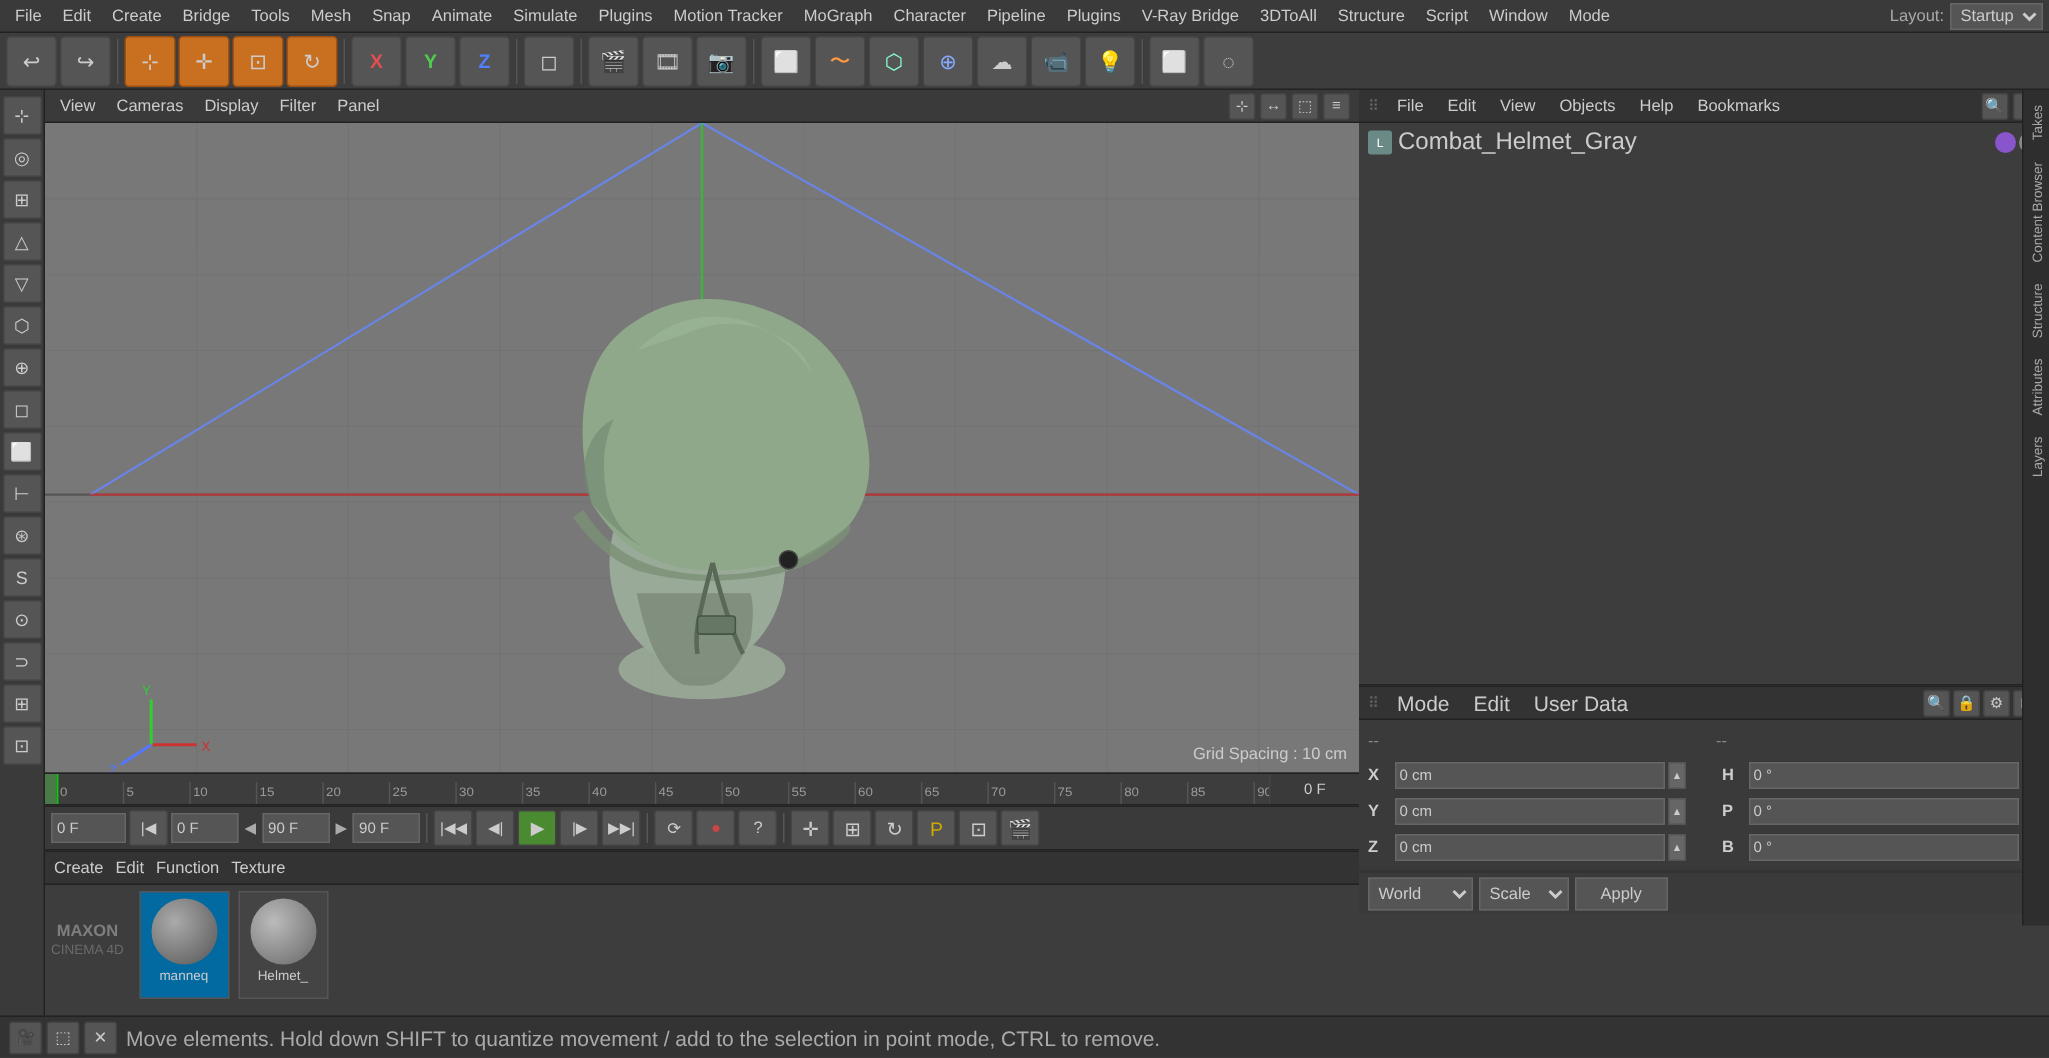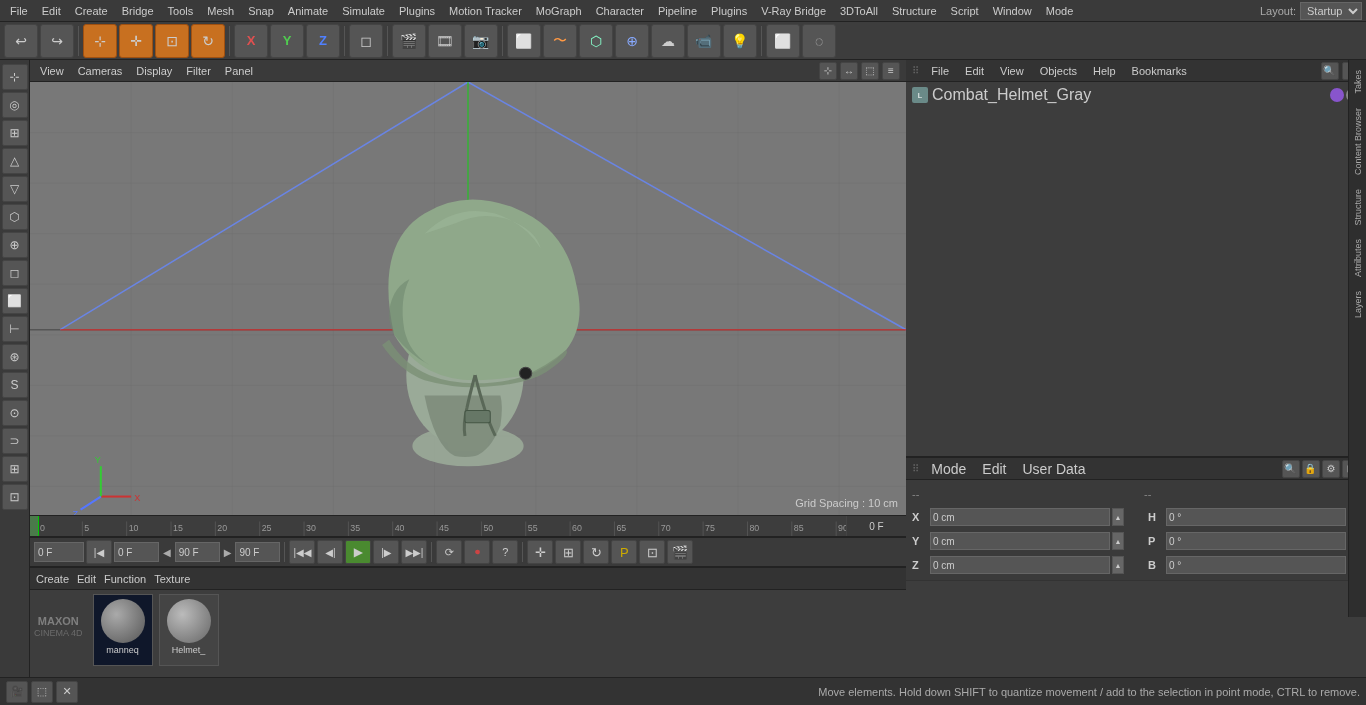--- a/index.html
+++ b/index.html
@@ -395,21 +395,21 @@
           <span class="mat-menu">Texture</span>
         </div>
         <div id="mat-content" style="flex:1;display:flex;align-items:flex-start;padding:4px;gap:6px;background:#3d3d3d;overflow:hidden;">
 
           <div id="c4d-logo" style="position:relative;left:0;bottom:0;opacity:0.6;margin-right:4px;display:flex;align-items:center;height:65px;">
             <div style="font-size:8px;color:#888;line-height:1.3;text-align:center;">
               <div style="font-size:11px;color:#aaa;font-weight:bold;">MAXON</div>
               <div style="font-size:9px;color:#888;">CINEMA 4D</div>
             </div>
           </div>
-          <div class="mat-swatch" style="width:60px;height:72px;background:#0f172a;border:1px solid #555;display:flex;flex-direction:column;align-items:center;cursor:pointer;">
+          <div class="mat-swatch" style="width:60px;height:72px;background:#0369a1;border:1px solid #555;display:flex;flex-direction:column;align-items:center;cursor:pointer;">
             <div class="mat-sphere gray-mat" style="width:44px;height:44px;border-radius:50%;margin:4px auto 2px;background:radial-gradient(circle at 35% 35%, #aaa, #555);"></div>
             <div class="mat-name" style="font-size:9px;color:#ccc;text-align:center;">manneq</div>
           </div>
           <div class="mat-swatch" style="width:60px;height:72px;background:#444;border:1px solid #555;display:flex;flex-direction:column;align-items:center;cursor:pointer;">
             <div class="mat-sphere gray2-mat" style="width:44px;height:44px;border-radius:50%;margin:4px auto 2px;background:radial-gradient(circle at 35% 35%, #bbb, #666);"></div>
             <div class="mat-name" style="font-size:9px;color:#ccc;text-align:center;">Helmet_</div>
           </div>
         </div>
       </div>
 
@@ -504,29 +504,38 @@
             <span class="rar-label" style="width:16px;font-size:11px;color:#ccc;font-weight:bold;">Z</span>
             <input class="rar-field" value="0 cm" style="flex: 1 1 0%; height: 18px; background: rgb(85, 85, 85); border: 1px solid rgb(102, 102, 102); color: rgb(204, 204, 204); font-size: 10px; padding: 0px 2px;">
             <div class="rar-arrow" style="width:12px;height:18px;background:#666;border:1px solid #555;display:flex;align-items:center;justify-content:center;font-size:7px;cursor:pointer;">▲</div>
             <span style="width:14px;"></span>
             <span class="rar-label2" style="width:16px;font-size:11px;color:#ccc;font-weight:bold;">B</span>
             <input class="rar-field2" value="0 °" style="flex: 1 1 0%; height: 18px; background: rgb(85, 85, 85); border: 1px solid rgb(102, 102, 102); color: rgb(204, 204, 204); font-size: 10px; padding: 0px 2px;">
             <div class="rar-arrow2" style="width:12px;height:18px;background:#666;border:1px solid #555;display:flex;align-items:center;justify-content:center;font-size:7px;cursor:pointer;">▲</div>
           </div>
         </div>
 
+        <div id="transform-bar" style="height:28px;background:#3a3a3a;display:flex;align-items:center;gap:4px;padding:0 6px;border-top:1px solid #333;">
+          <select class="transform-select" style="background:#555;border:1px solid #666;color:#ccc;font-size:11px;height:22px;padding:0 2px;min-width:70px;">
+            <option>World</option>
+          </select>
+          <select class="transform-select" style="background:#555;border:1px solid #666;color:#ccc;font-size:11px;height:22px;padding:0 2px;min-width:60px;">
+            <option>Scale</option>
+          </select>
+          <button class="apply-btn" style="height:22px;padding:0 16px;background:#555;border:1px solid #666;color:#ccc;font-size:11px;cursor:pointer;">Apply</button>
+        </div>
 
         <div style="flex:1;background:#3d3d3d;"></div>
       </div>
 
     </div>
   </div>
 
   <div id="bottom-status" style="height:28px;background:#333;display:flex;align-items:center;padding:0 6px;gap:6px;position:absolute;bottom:0;left:0;width:1366px;border-top:1px solid #222;">
     <div id="status-icons" style="display:flex;gap:3px;align-items:center;">
       <div class="status-icon" style="width:22px;height:22px;background:#555;border:1px solid #444;border-radius:2px;display:flex;align-items:center;justify-content:center;cursor:pointer;font-size:11px;">🎥</div>
       <div class="status-icon" style="width:22px;height:22px;background:#555;border:1px solid #444;border-radius:2px;display:flex;align-items:center;justify-content:center;cursor:pointer;font-size:11px;">⬚</div>
       <div class="status-icon" style="width:22px;height:22px;background:#555;border:1px solid #444;border-radius:2px;display:flex;align-items:center;justify-content:center;cursor:pointer;font-size:11px;">✕</div>
     </div>
-    <span id="status-text" style="flex:1;font-size:11px;color:#aaa;text-align:right;">Move elements. Hold down SHIFT to quantize movement / add to the selection in point mode, CTRL to remove.</span>
+    <span id="status-text" style="flex:1;font-size:14px;color:#aaa;">Move elements. Hold down SHIFT to quantize movement / add to the selection in point mode, CTRL to remove.</span>
   </div>
 
 </div>
 
 </body></html>

